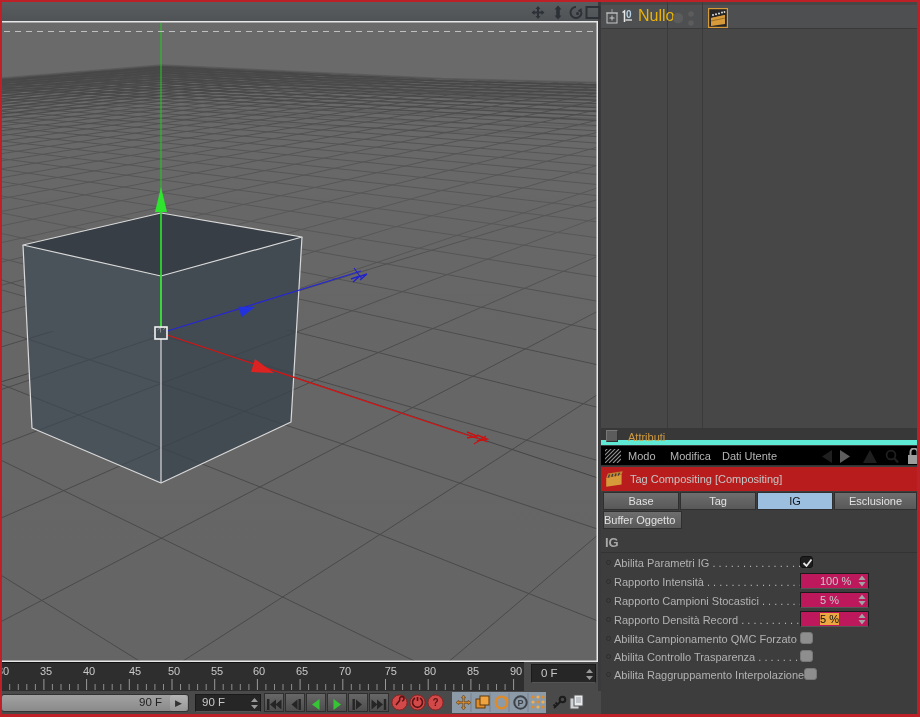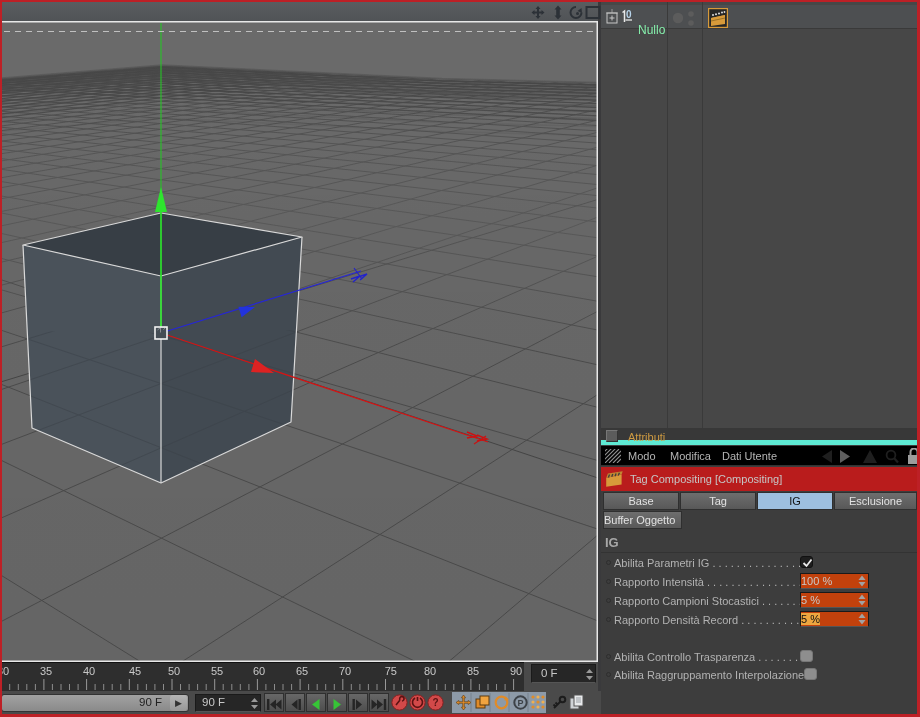--- a/index.html
+++ b/index.html
@@ -6,40 +6,40 @@
 .abs{position:absolute}
 .redframe{position:absolute;inset:0;border:2px solid #bd2026;border-right-width:3px;border-bottom-width:3px;pointer-events:none;z-index:99}
 
 #topbar{left:2px;top:2px;width:596px;height:19px;background:linear-gradient(#5a5d60,#505356)}
 .vpico{position:absolute;top:3px;width:16px;height:15px}
 
 #om{left:601px;top:2px;width:316px;height:426px;background:#474747}
 #om .row{position:absolute;left:0;top:3px;width:316px;height:24px;background:#4d4f51;border-bottom:1px solid #3a3a3a}
 #om .col1{position:absolute;left:66px;top:0;width:1px;height:426px;background:#3a3a3a}
 #om .col2{position:absolute;left:101px;top:0;width:1px;height:426px;background:#3a3a3a}
-.nullo{position:absolute;left:37px;top:21px;color:#86efac;font-size:12px}
+.nullo{position:absolute;left:37px;top:5px;color:#eab308;font-size:16px}
 
 #ap{left:601px;top:428px;width:316px;height:286px;background:#3d3d3d}
 #ap .tbar{position:absolute;left:0;top:0;width:316px;height:17px;background:#383838;border-bottom:5px solid #5eead4}
 #ap .tbar .sq{position:absolute;left:5px;top:2px;width:12px;height:12px;background:#5c5c5c;border:1px solid #777;border-right-color:#333;border-bottom-color:#333}
 #ap .tbar .tt{position:absolute;left:27px;top:3px;color:#cf9b42;font-size:11px}
 #ap .mbar{position:absolute;left:0;top:18px;width:316px;height:20px;background:#000000;border-bottom:1px solid #333}
 #ap .mbar span{position:absolute;top:4px;color:#b5b5b5;font-size:11px}
 #ap .thead{position:absolute;left:0;top:39px;width:316px;height:24px;background:#b91c1c}
 #ap .thead .tx{position:absolute;left:29px;top:6px;color:#c6c6c6;font-size:11px}
 .tabs{position:absolute;left:2px;top:64px;width:314px;height:18px}
 .tab{position:absolute;top:0;height:18px;background:linear-gradient(#6e6e6e,#585858);border:1px solid #2f2f2f;color:#e2e2e2;text-align:center;line-height:16px;font-size:11px}
 .tab.act{background:#9dbfdf;color:#111}
 .bo{position:absolute;left:2px;top:83px;width:79px;height:18px;background:linear-gradient(#6e6e6e,#585858);border:1px solid #2f2f2f;color:#e2e2e2;text-align:left;line-height:16px;font-size:11px;white-space:nowrap}
 .ig{position:absolute;left:4px;top:107px;color:#a8a8a8;font-size:13px;font-weight:bold}
 .igline{position:absolute;left:0px;top:124px;width:316px;height:1px;background:#333}
 .prow{position:absolute;left:0;width:316px;height:19px}
 .prow .dot{position:absolute;left:5px;top:4px;width:5px;height:5px;border-radius:50%;border:1px solid #2e2e2e}
 .prow .lb{position:absolute;left:13px;top:1px;color:#b2b2b2;font-size:11px;white-space:nowrap}
-.fld{position:absolute;left:199px;top:-2px;width:69px;height:16px;background:#c2410c;border:1px solid #1a1a1a;border-bottom-color:#555;color:#c8c8c8;font-size:11px;padding-left:0;line-height:14px}
+.fld{position:absolute;left:199px;top:-2px;width:69px;height:16px;background:#be185d;border:1px solid #1a1a1a;border-bottom-color:#555;color:#c8c8c8;font-size:11px;padding-left:19px;line-height:14px}
 .spn{position:absolute;left:256px;top:0px;width:10px;height:12px}
 .chk{position:absolute;left:199px;top:0px;width:13px;height:12px;border-radius:3px}
 .chk.on{background:#1e1e1e;border:1px solid #111}
 .chk.off{background:#8e8e8e;border:1px solid #777}
 
 #ruler{left:0px;top:662px;width:524px;height:29px;background:#2e2e2e;border-top:1px solid #111}
 #ruler .n{position:absolute;top:2px;color:#c8c8c8;font-size:11px}
 #fld0{left:531px;top:664px;width:65px;height:19px;background:#262626;border:1px solid #1a1a1a;border-bottom-color:#555;color:#c8c8c8;font-size:11.5px;padding:2px 0 0 9px}
 #botbar{left:0px;top:691px;width:920px;height:23px;background:#4a4a4a}
 #slider{left:1px;top:694px;width:188px;height:18px;background:linear-gradient(#a2a2a2,#8a8a8a);border-radius:3px;border:1px solid #333;color:#222;font-size:11.5px;text-align:right;padding:1px 26px 0 0}
@@ -396,20 +396,25 @@
     </div>
  <div class="prow" style="top:185px">
       <div class="dot"></div>
       <div class="lb">Rapporto Densità Record . . . . . . . . . .</div>
       <div class="fld"><span style="background:#eda640;color:#111">5 %</span></div>
       <div class="spn"><svg width="10" height="12" viewBox="0 0 10 12">
           <path d="M5 0.5 L8.5 5 H1.5 Z" fill="#a2a2a2"></path>
           <path d="M5 11.5 L8.5 7 H1.5 Z" fill="#a2a2a2"></path>
         </svg></div>
     </div>
+ <div class="prow" style="top:204px">
+      <div class="dot"></div>
+      <div class="lb">Abilita Campionamento QMC Forzato</div>
+      <div class="chk off"></div>
+    </div>
  <div class="prow" style="top:222px">
       <div class="dot"></div>
       <div class="lb">Abilita Controllo Trasparenza . . . . . . . .</div>
       <div class="chk off"></div>
     </div>
  <div class="prow" style="top:240px">
       <div class="dot"></div>
       <div class="lb">Abilita Raggruppamento Interpolazione</div>
       <div class="chk off" style="left:203px"></div>
     </div>

